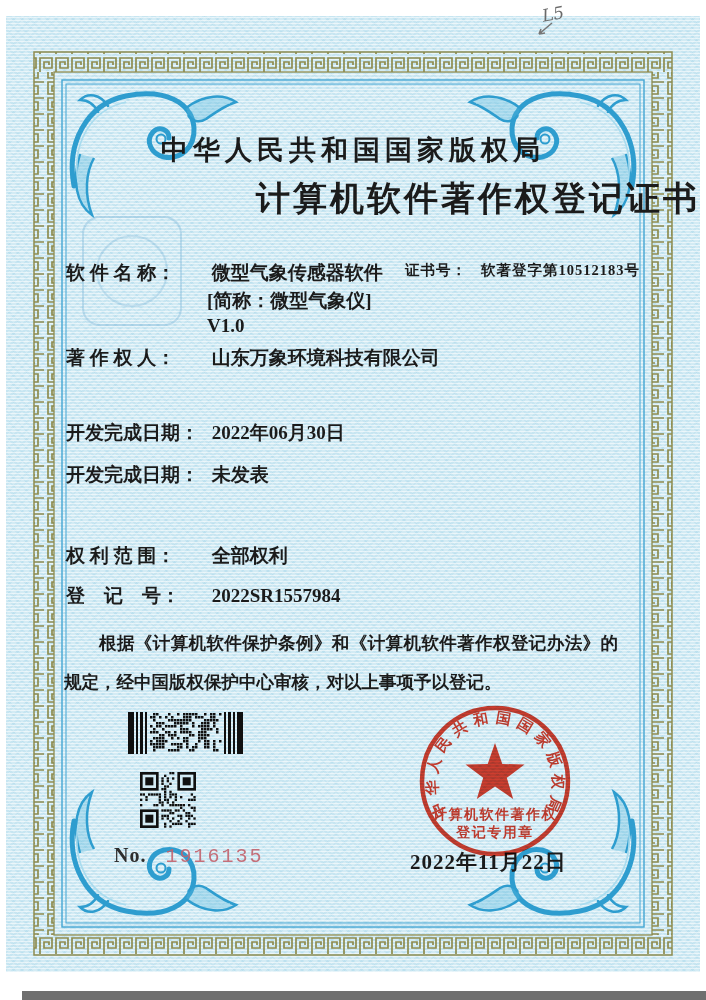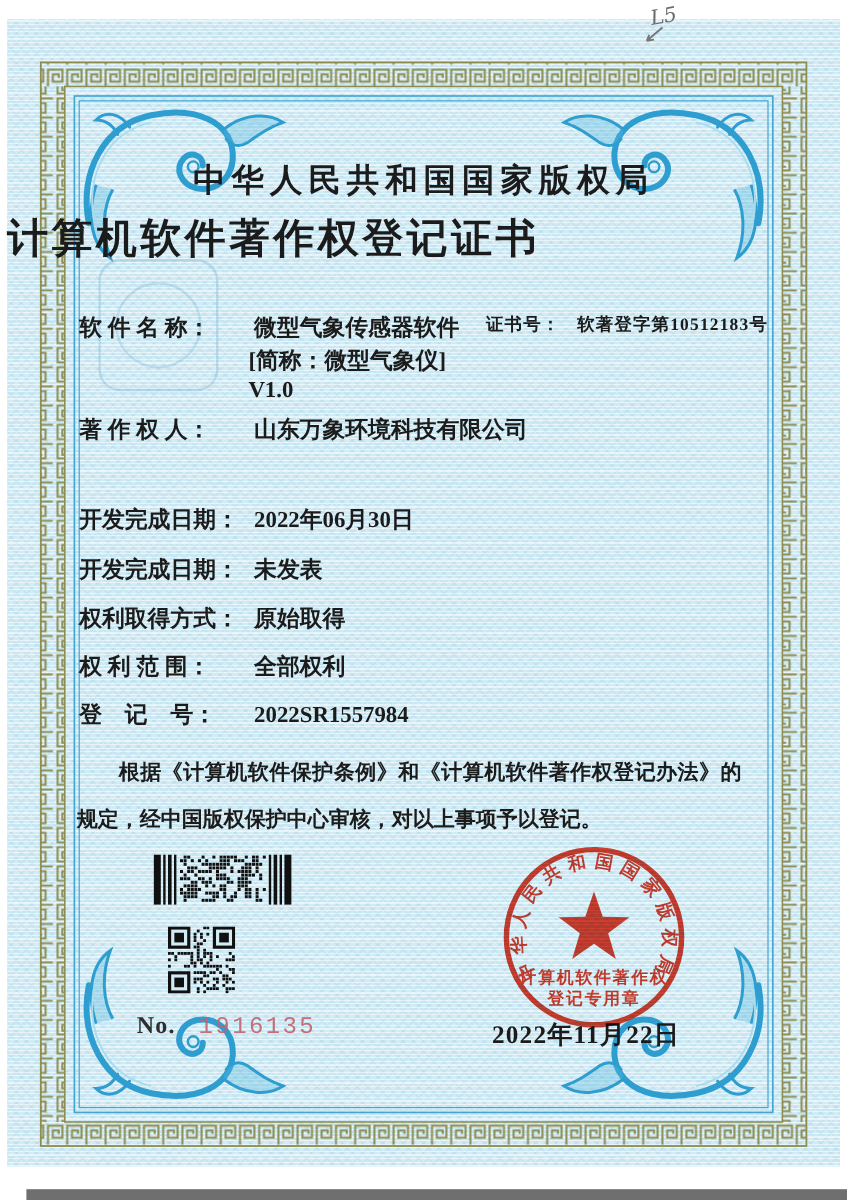--- a/index.html
+++ b/index.html
@@ -22,21 +22,21 @@
     position:absolute;left:76px;top:200px;width:96px;height:106px;border-radius:18px;
     border:2px solid rgba(115,175,212,.35);display:flex;align-items:center;justify-content:center;
   }
   .watermark .wm-circle{width:68px;height:68px;border-radius:50%;border:2px solid rgba(115,175,212,.30);}
   
   .authority-title{
     position:absolute;left:0;top:116px;width:100%;text-align:center;
     font-size:27px;font-weight:bold;letter-spacing:5px;
   }
   .certificate-title{
-    position:absolute;left:0;top:160px;width:100%;text-align:left;
+    position:absolute;left:0;top:160px;width:100%;text-align:right;
     font-size:34px;font-weight:bold;letter-spacing:3px;
   }
   .cert-no-line{
     position:absolute;top:212px;right:60px;font-size:14.5px;font-weight:bold;letter-spacing:1px;margin-top:33px;
   }
   .cert-no-line .gap{display:inline-block;width:14px;}
   
   .row{position:absolute;left:60px;font-size:19px;font-weight:bold;white-space:nowrap;}
   .flabel{display:inline-block;width:141px;}
   .vline{position:absolute;left:201px;font-size:19px;font-weight:bold;white-space:nowrap;}
@@ -133,24 +133,20 @@
   <div class="row" style="top:404px">
     <span class="flabel">开发完成日期：</span>
     <span>2022年06月30日</span>
   </div>
 
   <div class="row" style="top:446px">
     <span class="flabel">开发完成日期：</span>
     <span>未发表</span>
   </div>
 
-  <div class="row" style="top:487px">
-    <span class="flabel">权利取得方式：</span>
-    <span>原始取得</span>
-  </div>
 
   <div class="row" style="top:527px">
     <span class="flabel">权 利 范 围：</span>
     <span>全部权利</span>
   </div>
 
   <div class="row" style="top:567px">
     <span class="flabel">登　记　号：</span>
     <span>2022SR1557984</span>
   </div>

